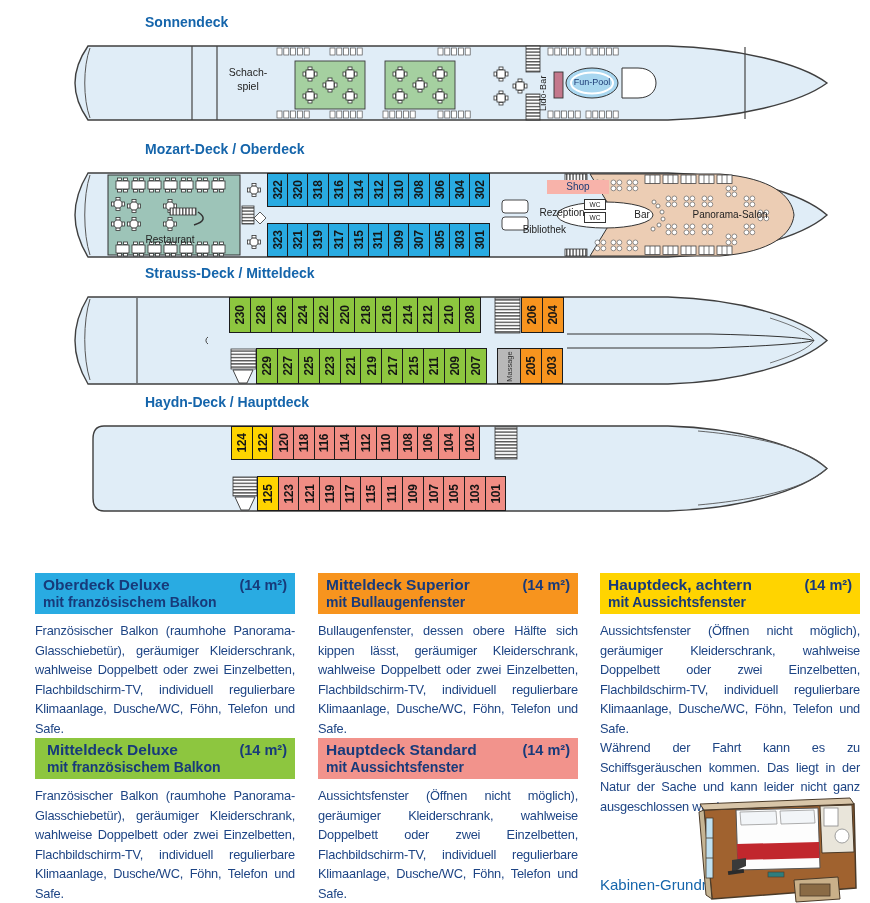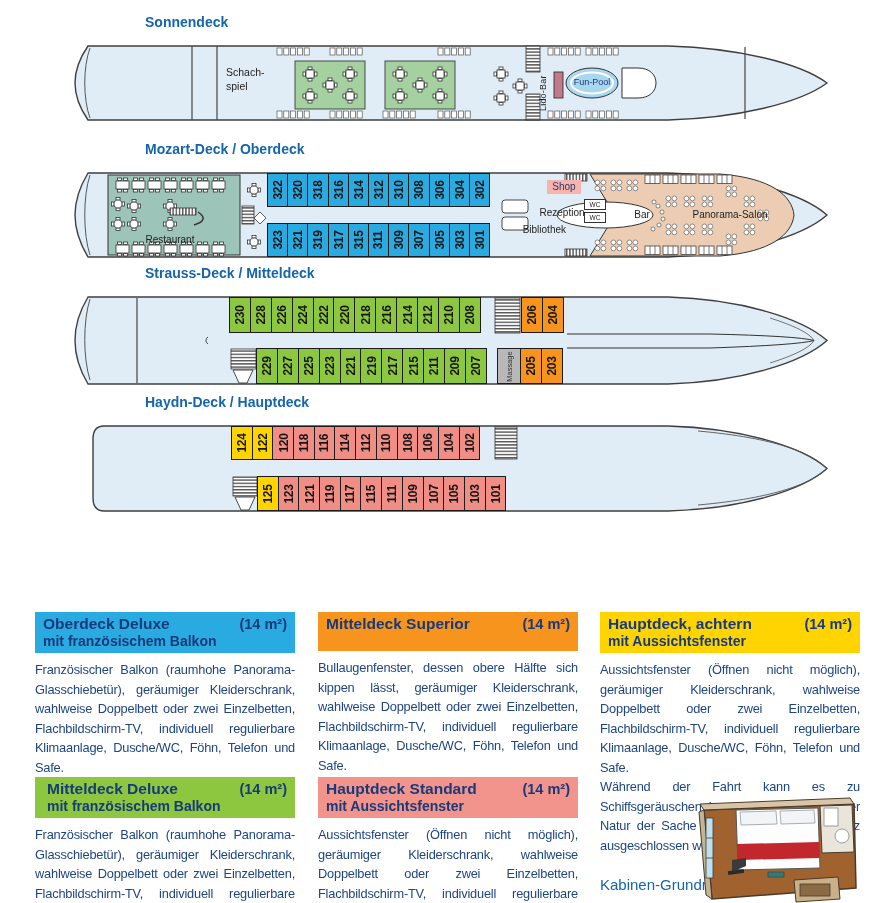--- a/index.html
+++ b/index.html
@@ -14,21 +14,21 @@
        display:flex;align-items:center;justify-content:center;box-sizing:border-box;}
   .deck2 .cab{width:21.2px}
   .deck3 .cab{width:21.9px}
   .deck4 .cab{width:21.7px}
   .cab span{transform:rotate(-90deg);white-space:nowrap;
        font-size:12px;font-weight:bold;color:#151515;letter-spacing:-0.3px;}
   .cab.mcell span{font-size:7.5px;font-weight:normal;color:#333;letter-spacing:0;}
   .vlabel{writing-mode:vertical-rl;transform:rotate(180deg);font-size:9px;color:#222;
        letter-spacing:0.2px;}
   .col{position:absolute;width:260px;top:573px;}
-  .cat-header{box-sizing:border-box;min-height:39px;padding:3px 8px 4px 8px;margin-top:39px;}
+  .cat-header{box-sizing:border-box;min-height:39px;padding:3px 8px 4px 8px;}
   .cat-line1{display:flex;justify-content:space-between;align-items:baseline;}
   .cat-name{font-size:15.5px;font-weight:bold;color:var(--header_text);line-height:18px;}
   .cat-size{font-size:14.5px;font-weight:bold;color:var(--header_text);}
   .cat-sub{font-size:14px;font-weight:bold;color:var(--header_text);line-height:16px;}
   .cat-body{margin:7px 0 0 0;font-size:12.8px;line-height:19.5px;letter-spacing:-0.2px;
        text-align:justify;color:var(--body_text);}
   .hdr-blue{background:var(--blue);} .hdr-green{background:var(--green);padding-left:12px;}
   .hdr-orange{background:var(--orange);} .hdr-red{background:var(--red_hdr);}
   .hdr-yellow{background:var(--yellow);}
   .abs{position:absolute;}
@@ -126,21 +126,21 @@
     <use href="#lg" x="368" y="66"></use>
       <use href="#lg" x="478" y="66"></use>
       <use href="#lg" x="516" y="66"></use>
     <rect x="456" y="1" width="14" height="26" fill="url(#sth)" stroke="#333" stroke-width="0.8"></rect>
     <rect x="456" y="49" width="14" height="26" fill="url(#sth)" stroke="#333" stroke-width="0.8"></rect>
     <rect x="484" y="27" width="9" height="26" style="fill:var(--bar_counter)" stroke="#333" stroke-width="0.9"></rect>
     <ellipse cx="522" cy="38" rx="26" ry="15" style="fill:var(--pool)" stroke="#333" stroke-width="1"></ellipse>
     <ellipse cx="522" cy="38" rx="21" ry="10.5" fill="none" stroke="#fff" stroke-width="2"></ellipse>
     <path d="M552,23 H568 C580,23 586,30 586,38 C586,46 580,53 568,53 H552 Z" fill="#fff" stroke="#333" stroke-width="1"></path>
   </svg>
-  <span class="plabel" style="left:156px;top:20px;width:76px;text-align:left;font-size:10.5px;line-height:14px"><span>Schach-</span><br><span>spiel</span></span>
+  <span class="plabel" style="left:140px;top:20px;width:76px;text-align:center;font-size:10.5px;line-height:14px"><span>Schach-</span><br><span>spiel</span></span>
   <span class="plabel vlabel" style="left:468px;top:10px;height:56px">Lido-Bar</span>
   <span class="plabel" style="left:496px;top:32px;width:52px;text-align:center;font-size:9px;color:#1d3c75">Fun-Pool</span>
 </div>
 
 <div class="deck-title" style="top:141px">Mozart-Deck / Oberdeck</div>
 <div class="ship deck2" style="left:70px;top:172px;width:762px;height:86px">
   <svg width="762" height="86" viewBox="0 0 762 86">
     <path d="M18,1 H598 C670,3 732,21 757,43 C732,65 670,83 598,85 H18 C9,70 5,57 5,43 C5,29 9,16 18,1 Z" style="fill:var(--hull)" stroke="#3f3f3f" stroke-width="1.4"></path>
     <path d="M20,3 C13,24 13,62 20,83" fill="none" stroke="#555" stroke-width="1"></path>
     <rect x="38" y="3" width="132" height="80" style="fill:var(--restaurant)" stroke="#333" stroke-width="1"></rect>
@@ -276,21 +276,21 @@
         <span>305</span>
       </div>
       <div class="cab" style="background: rgb(41, 171, 226);">
         <span>303</span>
       </div>
       <div class="cab" style="background: rgb(41, 171, 226);">
         <span>301</span>
       </div>
     </div>
   <span class="plabel" style="left:58px;top:62px;width:84px;text-align:center;font-size:10px">Restaurant</span>
-  <span class="plabel shoplabel" style="left:477px;top:8px;width:34px;height:14px;line-height:14px">Shop</span>
+  <span class="plabel shoplabel" style="left:477px;top:8px;width:62px;height:14px;line-height:14px">Shop</span>
   <span class="plabel" style="left:458px;top:35px;width:68px;text-align:center;font-size:10px">Rezeption</span>
   <span class="plabel wcbox" style="left:514px;top:27px;width:22px;height:11px">WC</span>
   <span class="plabel wcbox" style="left:514px;top:40px;width:22px;height:11px">WC</span>
   <span class="plabel" style="left:432px;top:52px;width:64px;text-align:right;font-size:10px">Bibliothek</span>
   <span class="plabel" style="left:550px;top:37px;width:44px;text-align:center;font-size:10px">Bar</span>
   <span class="plabel" style="left:598px;top:37px;width:124px;text-align:center;font-size:10px">Panorama-Salon</span>
 </div>
 
 <div class="deck-title" style="top:265px">Strauss-Deck / Mitteldeck</div>
 <div class="ship deck3" style="left:70px;top:296px;width:762px;height:89px">
@@ -509,20 +509,21 @@
   </div>
 </div>
 
 <div class="col" style="left:318px">
   <div class="abs" style="left:0;top:0;width:260px">
     <div class="cat-header hdr-orange">
       <div class="cat-line1">
         <span class="cat-name">Mitteldeck Superior</span>
         <span class="cat-size">(14 m²)</span>
       </div>
+      <div class="cat-sub">mit Bullaugenfenster</div>
     </div>
     <p class="cat-body">Bullaugenfenster, dessen obere Hälfte sich kippen lässt, geräumiger Kleiderschrank, wahlweise Doppelbett oder zwei Einzelbetten, Flachbildschirm-TV, individuell regulierbare Klimaanlage, Dusche/WC, Föhn, Telefon und Safe.</p>
   </div>
   <div class="abs" style="left:0;top:165px;width:260px">
     <div class="cat-header hdr-red">
       <div class="cat-line1">
         <span class="cat-name">Hauptdeck Standard</span>
         <span class="cat-size">(14 m²)</span>
       </div>
       <div class="cat-sub">mit Aussichtsfenster</div>

